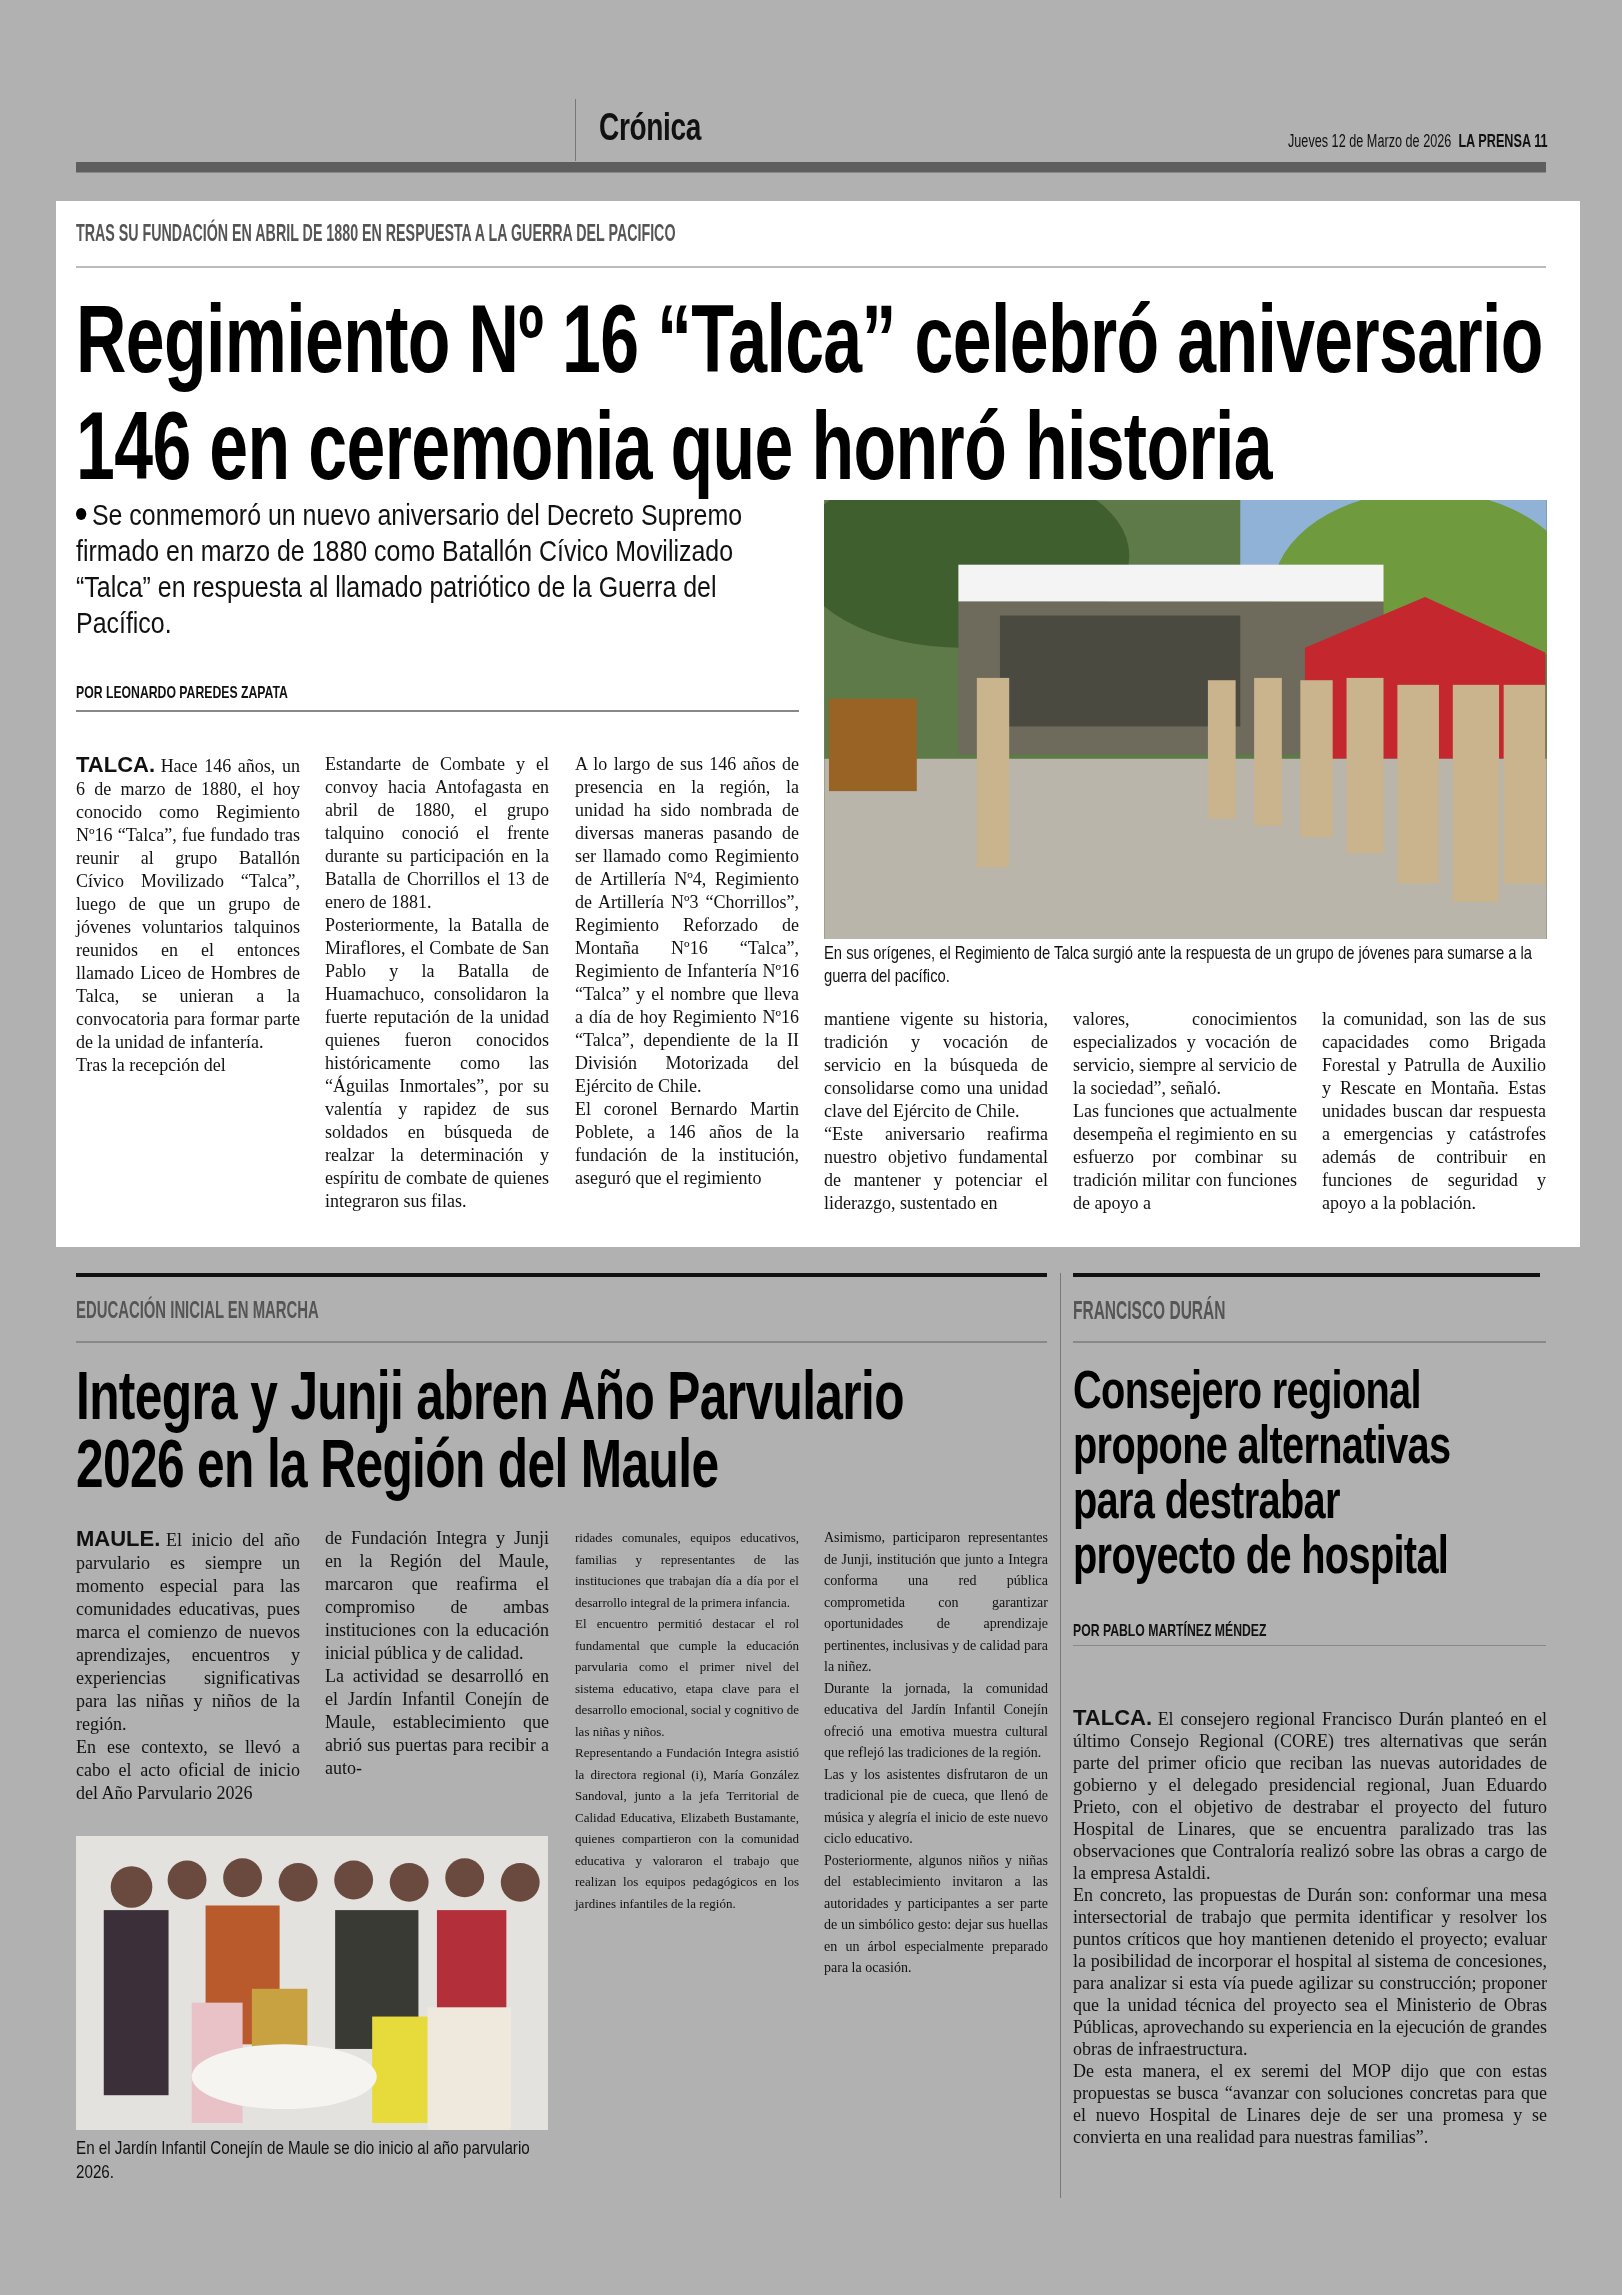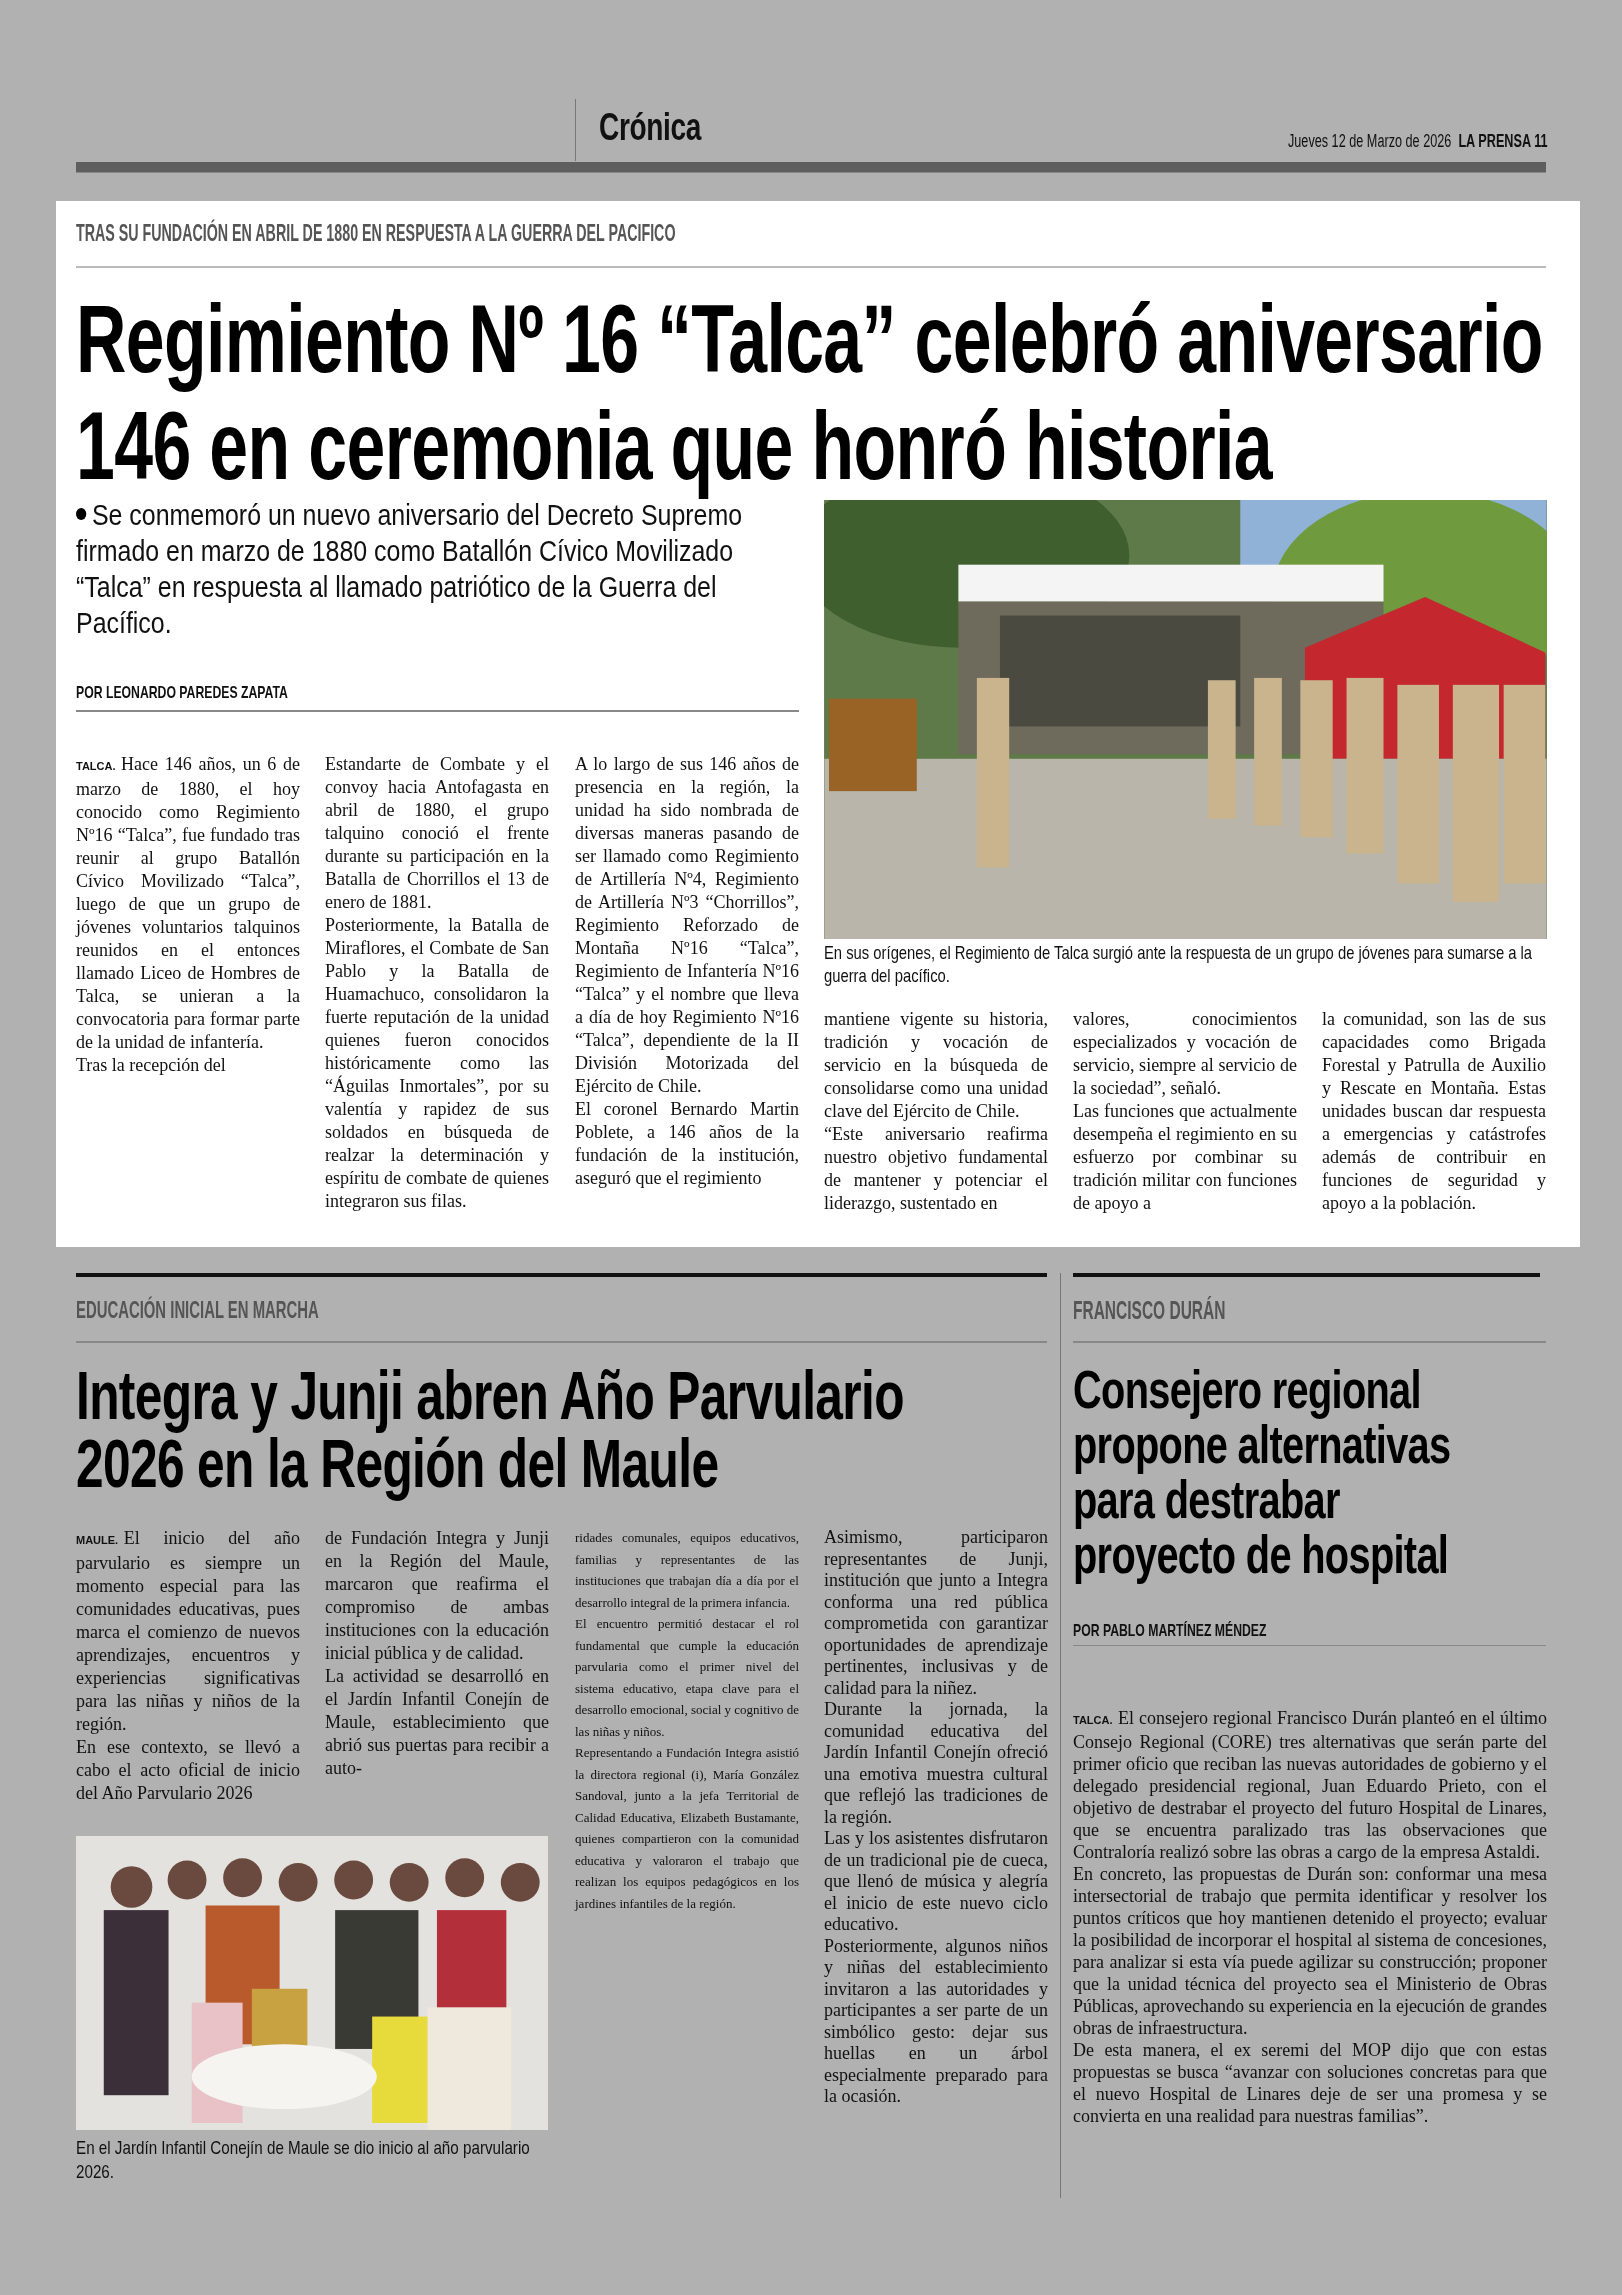--- a/index.html
+++ b/index.html
@@ -25,21 +25,21 @@
   .h1 { left: 76px; top: 285px; font-size: 97px; line-height: 107px; }
   .lede { left: 76px; top: 497px; width: 703px; font-family: "Liberation Sans", sans-serif; font-size: 29px; line-height: 36px; }
   .lede-inner { transform: scaleX(0.86); transform-origin: left top; width: 828px; }
   .bullet { display: inline-block; width: 12px; height: 12px; border-radius: 50%; background: #000; margin-right: 6.5px; vertical-align: 4.6px; }
   .byline { font-family: "Liberation Sans", sans-serif; font-weight: bold; transform: scaleX(0.78); transform-origin: left top; white-space: nowrap; }
   .byline1 { left: 76px; top: 684px; font-size: 15.7px; }
   .rule2 { left: 76px; top: 710px; width: 723px; height: 1.9px; background: #888; }
 
   .col { font-size: 18px; line-height: 23px; text-align: justify; hyphens: auto; }
   .col p { margin: 0; }
-  .dateline-tag { font-family: "Liberation Sans", sans-serif; font-weight: bold; font-size: 11px; margin-right: 5.6px; }
+  .dateline-tag { font-family: "Liberation Sans", sans-serif; font-weight: bold; font-size: 22px; margin-right: 5.6px; }
   .c1 { left: 76px; top: 753px; width: 224px; }
   .c2 { left: 325px; top: 753px; width: 224px; }
   .c3 { left: 575px; top: 753px; width: 224px; }
   .c4 { left: 824px; top: 1008px; width: 224px; font-stretch: condensed; }
   .c5 { left: 1073px; top: 1008px; width: 224px; }
   .c6 { left: 1322px; top: 1008px; width: 224px; }
 
   .photo1 { left: 824px; top: 500px; width: 723px; height: 439px; overflow: hidden; background: #7b8a6a; }
   .caption { font-family: "Liberation Sans", sans-serif; transform: scaleX(0.8); transform-origin: left top; }
   .cap1 { left: 824px; top: 941px; width: 902px; font-size: 18.5px; line-height: 23px; }
@@ -48,21 +48,21 @@
   .thick-rule { height: 3.7px; background: #111; }
   .tr1 { left: 76px; top: 1273px; width: 971px; }
   .tr2 { left: 1073px; top: 1273px; width: 467px; }
   .vdiv { left: 1060px; top: 1273px; width: 1.4px; height: 925px; background: #777; }
   .kicker2 { left: 76px; top: 1296px; font-size: 24px; }
   .rule3 { left: 76px; top: 1341px; width: 971px; height: 1.9px; background: #888; }
   .h2 { left: 76px; top: 1362px; font-size: 69px; line-height: 68px; }
   .c7 { left: 76px; top: 1527px; width: 224px; }
   .c8 { left: 325px; top: 1527px; width: 224px; }
   .c9 { left: 575px; top: 1527px; width: 224px; font-size: 13px; line-height: 21.5px; }
-  .c10 { left: 824px; top: 1527px; width: 224px; font-size: 18px; line-height: 21.5px; }
+  .c10 { left: 824px; top: 1527px; width: 224px; font-size: 14px; line-height: 21.5px; }
   .photo2 { left: 76px; top: 1836px; width: 472px; height: 294px; overflow: hidden; background: #ddd; }
   .cap2 { left: 76px; top: 2136px; width: 601px; font-size: 19px; line-height: 24px; }
 
   .kicker3 { left: 1073px; top: 1296px; font-size: 25px; }
   .rule4 { left: 1073px; top: 1341px; width: 473px; height: 1.9px; background: #888; }
   .h3 { left: 1073px; top: 1362px; font-size: 53px; line-height: 55px; transform: scaleX(0.75); }
   .byline2 { left: 1073px; top: 1622px; font-size: 15.7px; }
   .rule5 { left: 1073px; top: 1645px; width: 473px; height: 1.4px; background: #888; }
   .c11 { left: 1073px; top: 1691px; width: 474px; font-size: 18px; line-height: 22px; margin-top: 16px; }
 </style>

